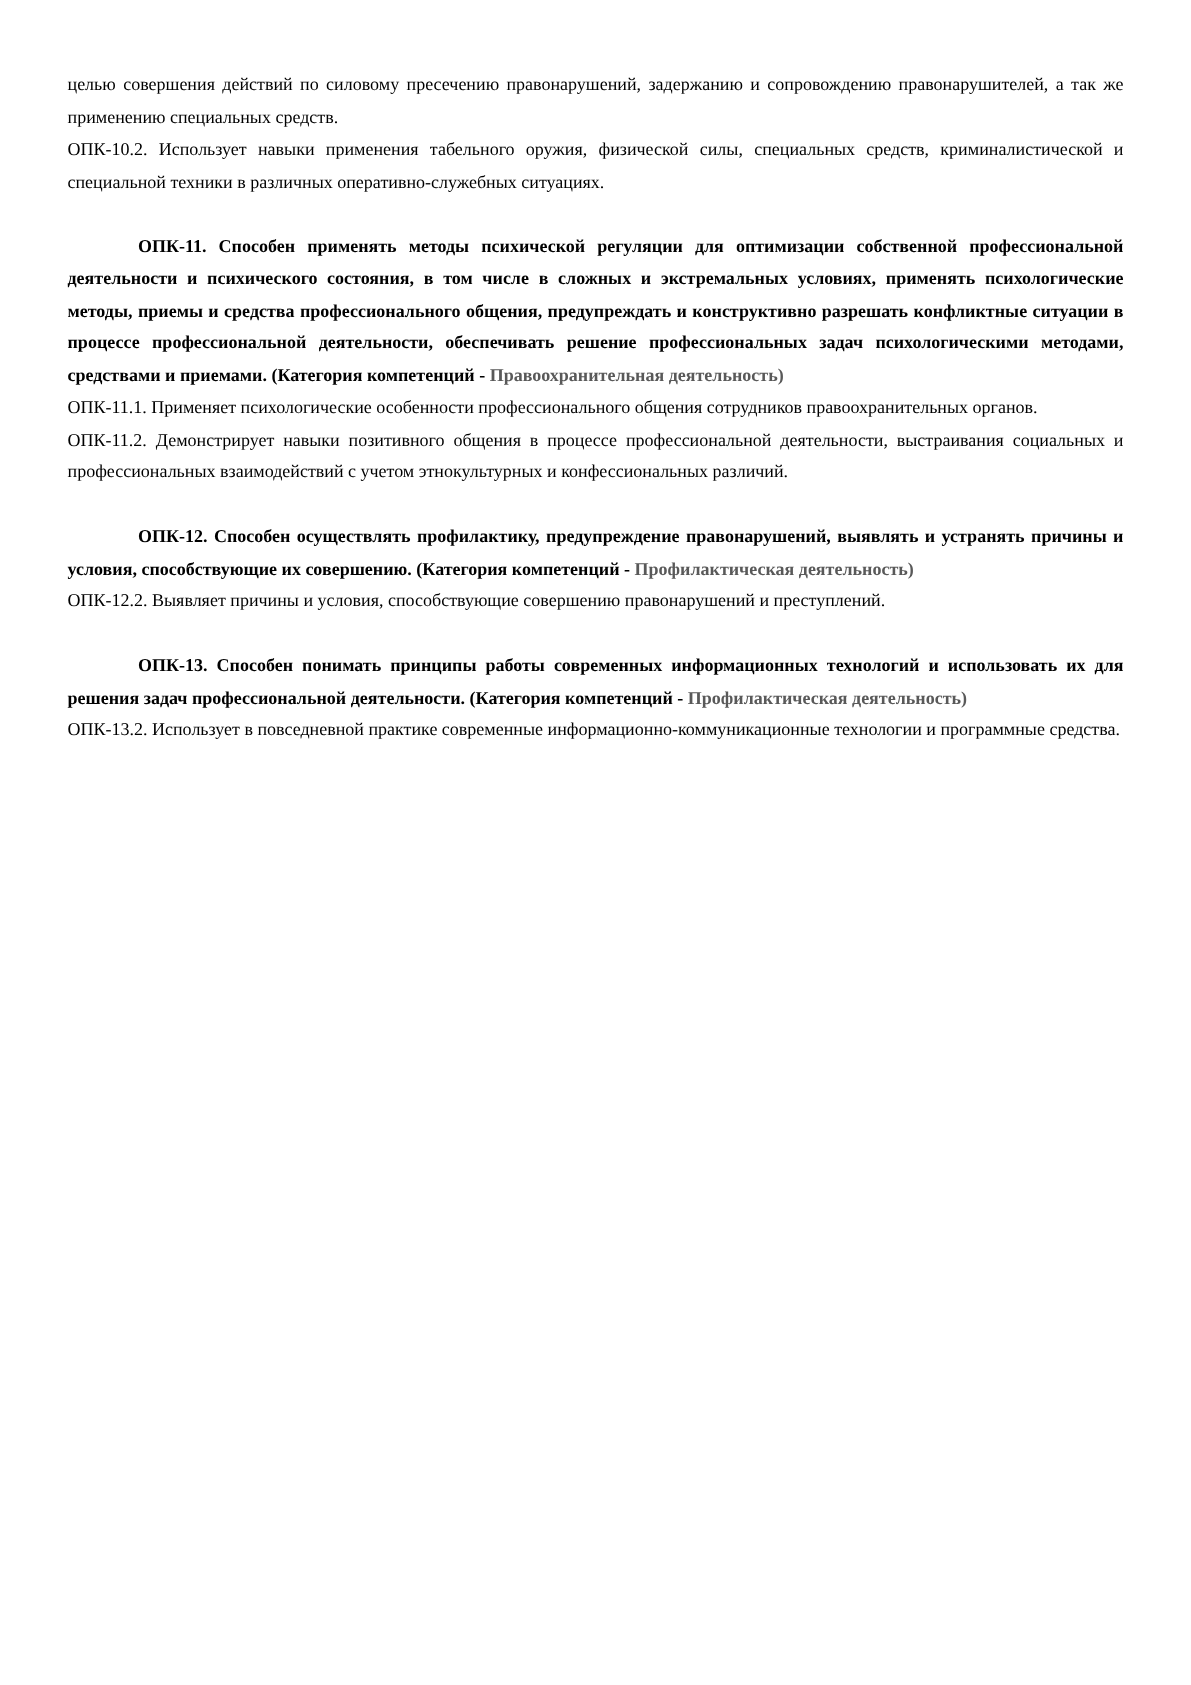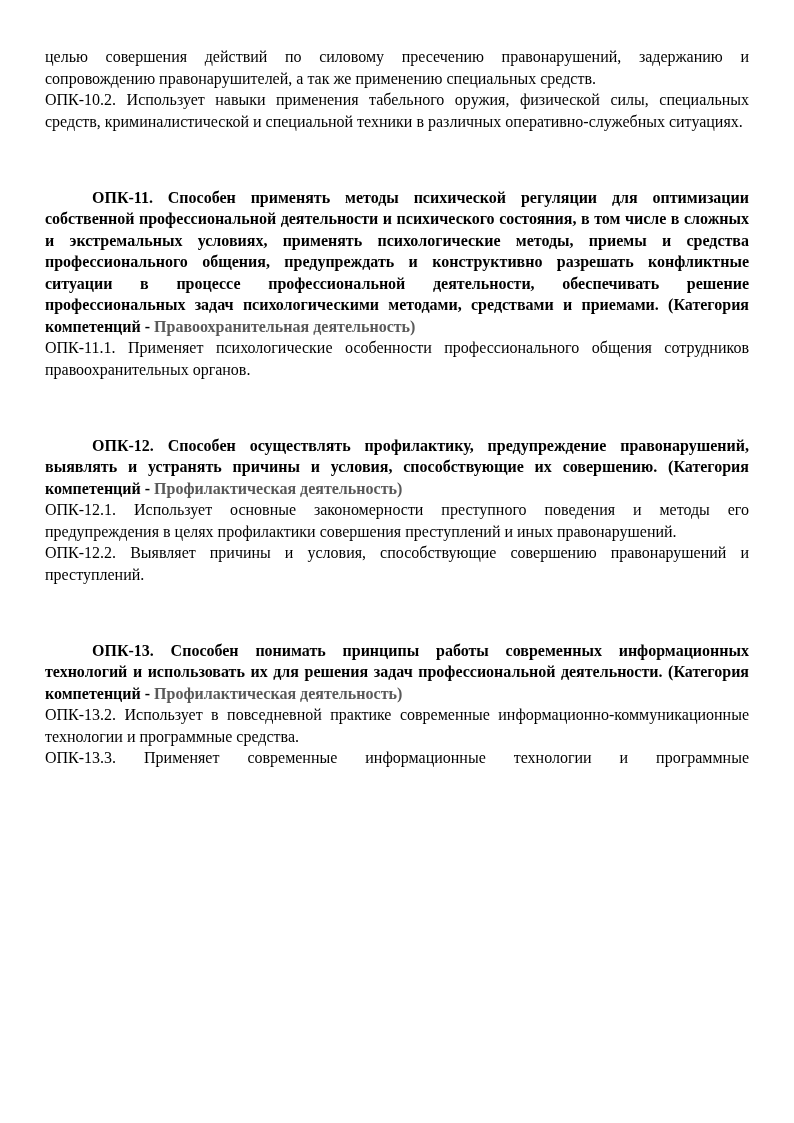--- a/index.html
+++ b/index.html
@@ -8,34 +8,33 @@
     background: #ffffff;
   }
   .page {
     position: relative;
     width: 794px;
     height: 1123px;
     box-sizing: border-box;
     padding: 46px 45px 0 45px;
     background: #ffffff;
     font-family: "Liberation Serif", "DejaVu Serif", serif;
-    font-size: 16px;
+    font-size: 12px;
     line-height: 21.5px;
     color: #000000;
     overflow: hidden;
   }
   p.para {
     margin: 0;
     padding: 0;
     text-align: justify;
   }
   p.heading {
     font-weight: bold;
     text-indent: 47px;
-    margin-top: 33px;
   }
   .category {
     color: #595959;
   }
   .spacer {
     height: 21.5px;
   }
   p.force-last {
     text-align-last: justify;
   }
@@ -50,33 +49,32 @@
   <p class="para">ОПК-10.2. Использует навыки применения табельного оружия, физической силы, специальных средств, криминалистической и специальной техники в различных оперативно-служебных ситуациях.</p>
 
 
 
   <div class="spacer"></div>
 
   <p class="para heading"><span>ОПК-11. Способен применять методы психической регуляции для оптимизации собственной профессиональной деятельности и психического состояния, в том числе в сложных и экстремальных условиях, применять психологические методы, приемы и средства профессионального общения, предупреждать и конструктивно разрешать конфликтные ситуации в процессе профессиональной деятельности, обеспечивать решение профессиональных задач психологическими методами, средствами и приемами. (Категория компетенций - </span><span class="category">Правоохранительная деятельность)</span></p>
 
   <p class="para">ОПК-11.1. Применяет психологические особенности профессионального общения сотрудников правоохранительных органов.</p>
 
+  <p class="para">ОПК-11.2. Демонстрирует навыки позитивного общения в процессе профессиональной деятельности, выстраивания социальных и профессиональных взаимодействий с учетом этнокультурных и конфессиональных различий.</p>
 
 
   <div class="spacer"></div>
 
   <p class="para heading"><span>ОПК-12. Способен осуществлять профилактику, предупреждение правонарушений, выявлять и устранять причины и условия, способствующие их совершению. (Категория компетенций - </span><span class="category">Профилактическая деятельность)</span></p>
 
-  <p class="para">ОПК-12.1. Использует основные закономерности преступного поведения и методы его предупреждения в целях профилактики совершения преступлений и иных правонарушений.</p>
 
   <p class="para">ОПК-12.2. Выявляет причины и условия, способствующие совершению правонарушений и преступлений.</p>
 
 
   <div class="spacer"></div>
 
   <p class="para heading"><span>ОПК-13. Способен понимать принципы работы современных информационных технологий и использовать их для решения задач профессиональной деятельности. (Категория компетенций - </span><span class="category">Профилактическая деятельность)</span></p>
 
 
   <p class="para">ОПК-13.2. Использует в повседневной практике современные информационно-коммуникационные технологии и программные средства.</p>
 
-  <p class="para force-last">ОПК-13.3. Применяет современные информационные технологии и программные</p>
 
 </div>
 
 </body></html>

